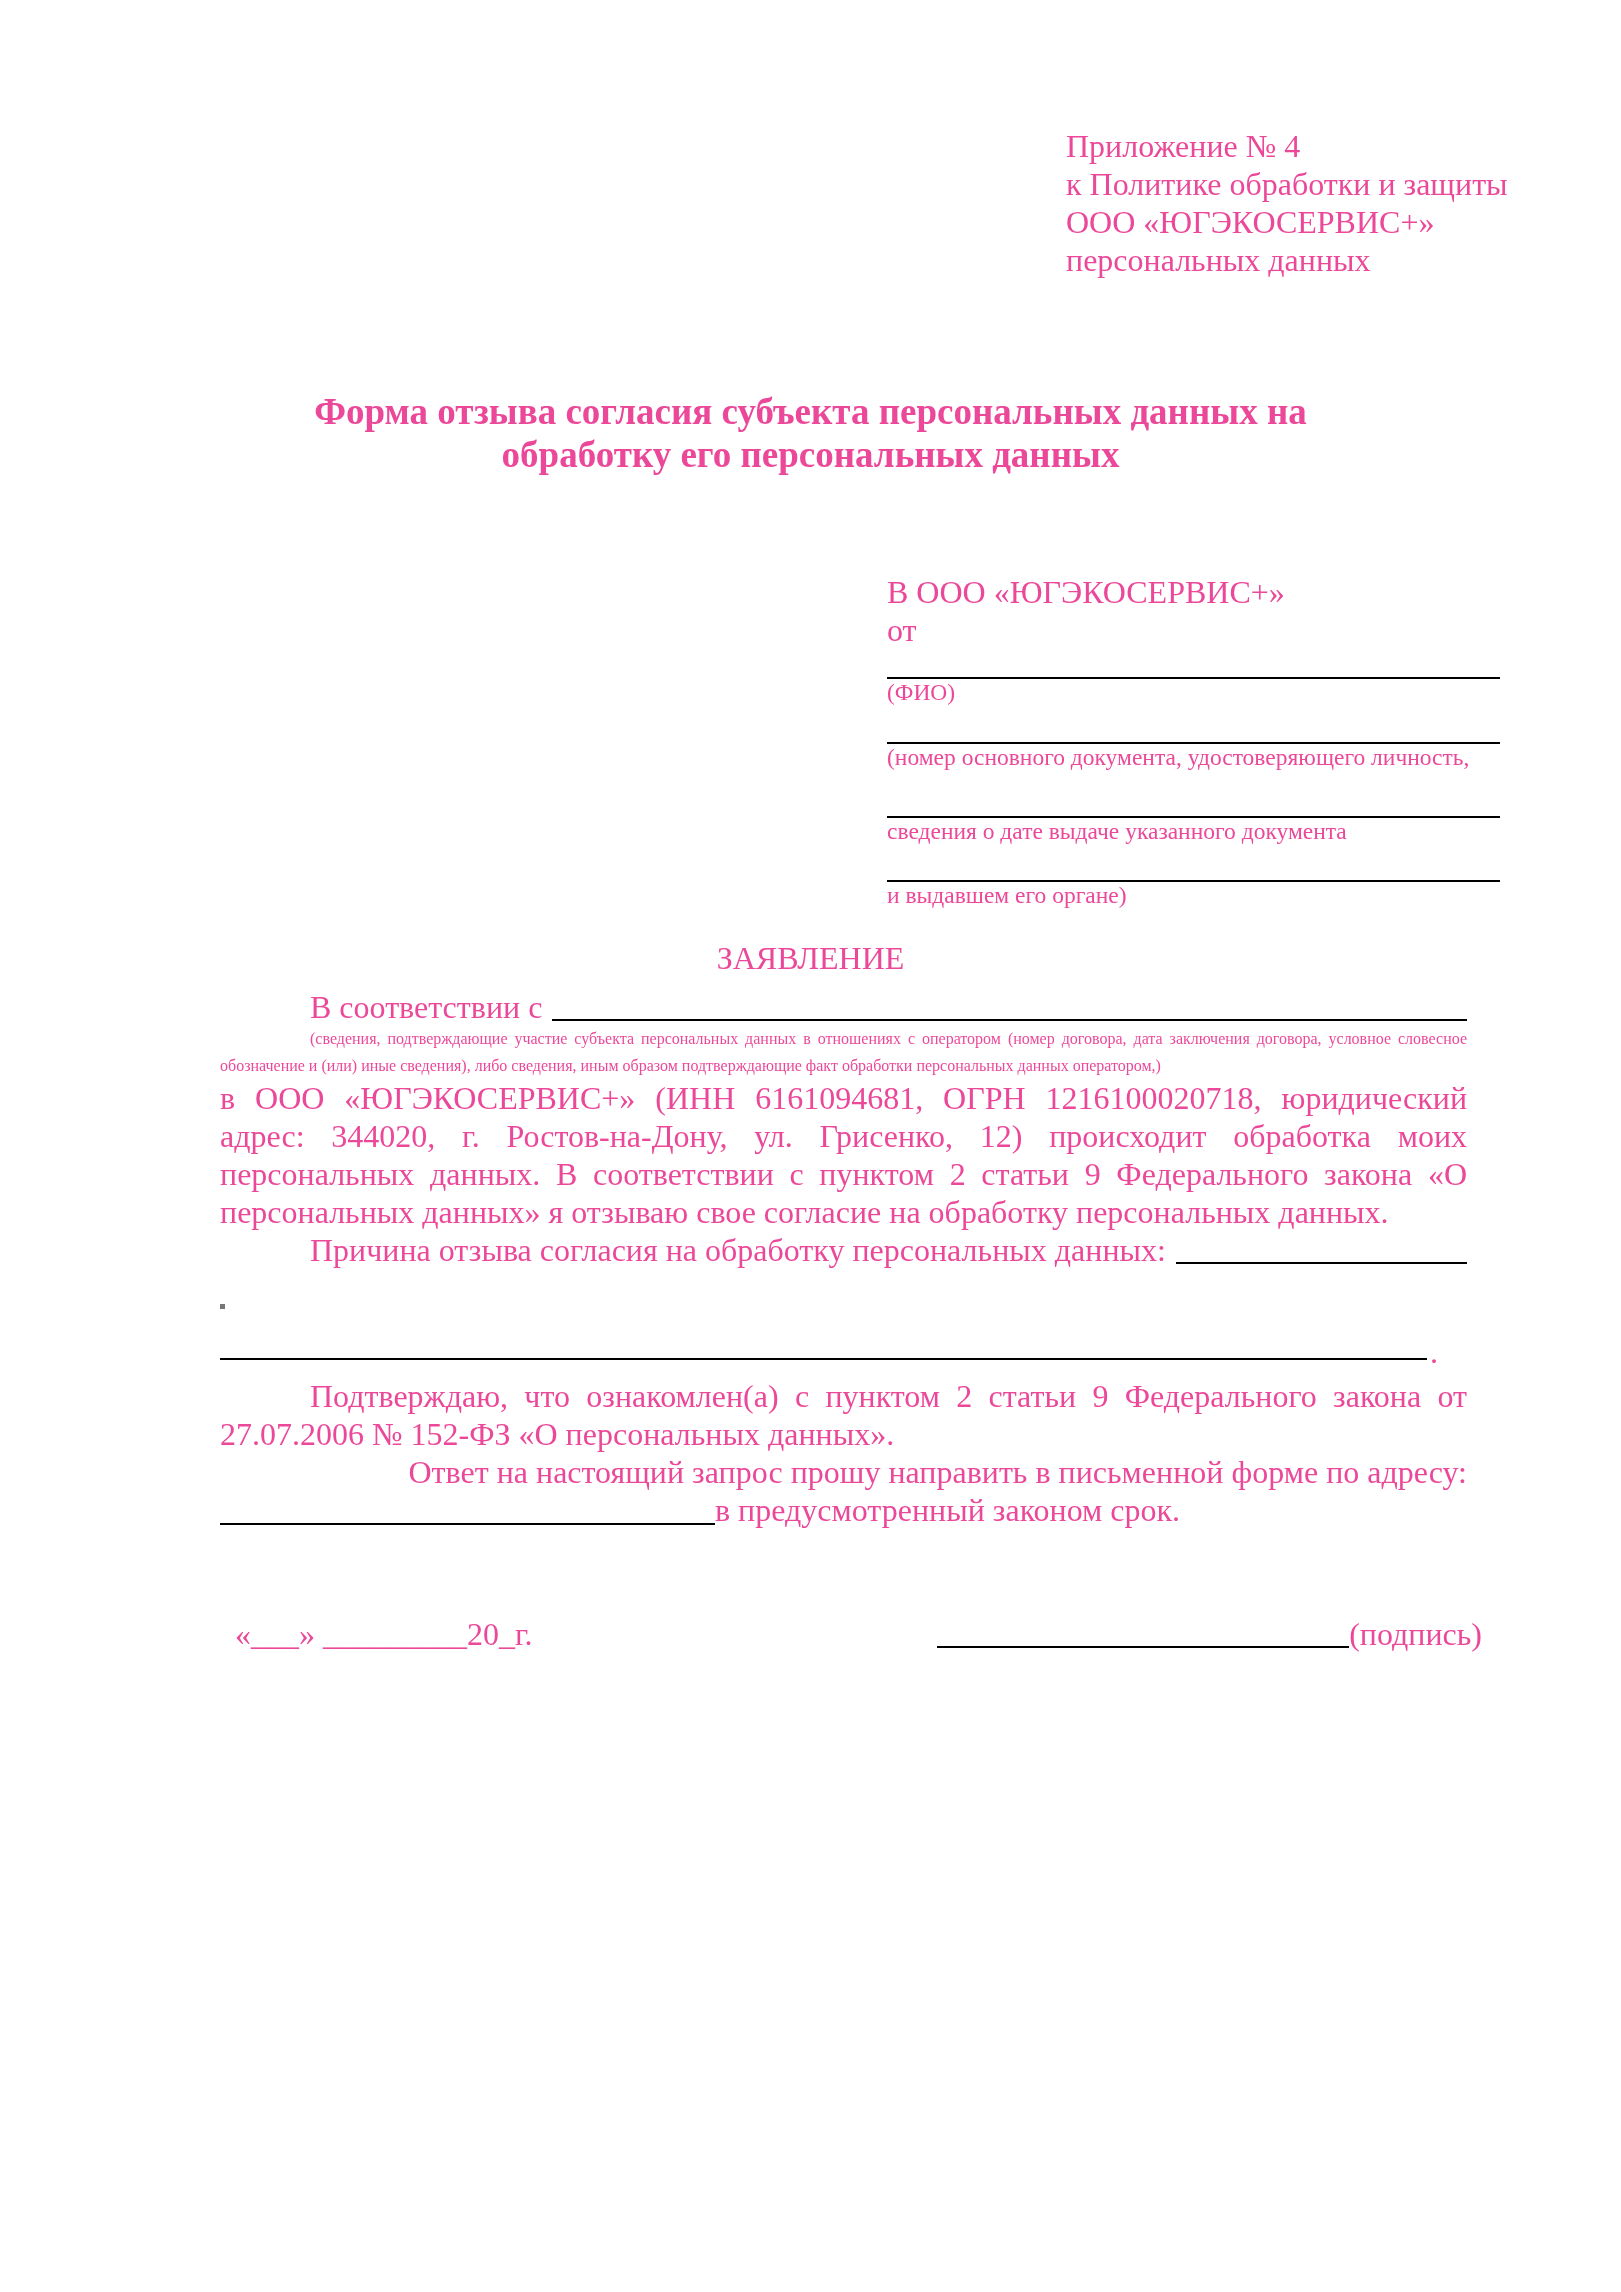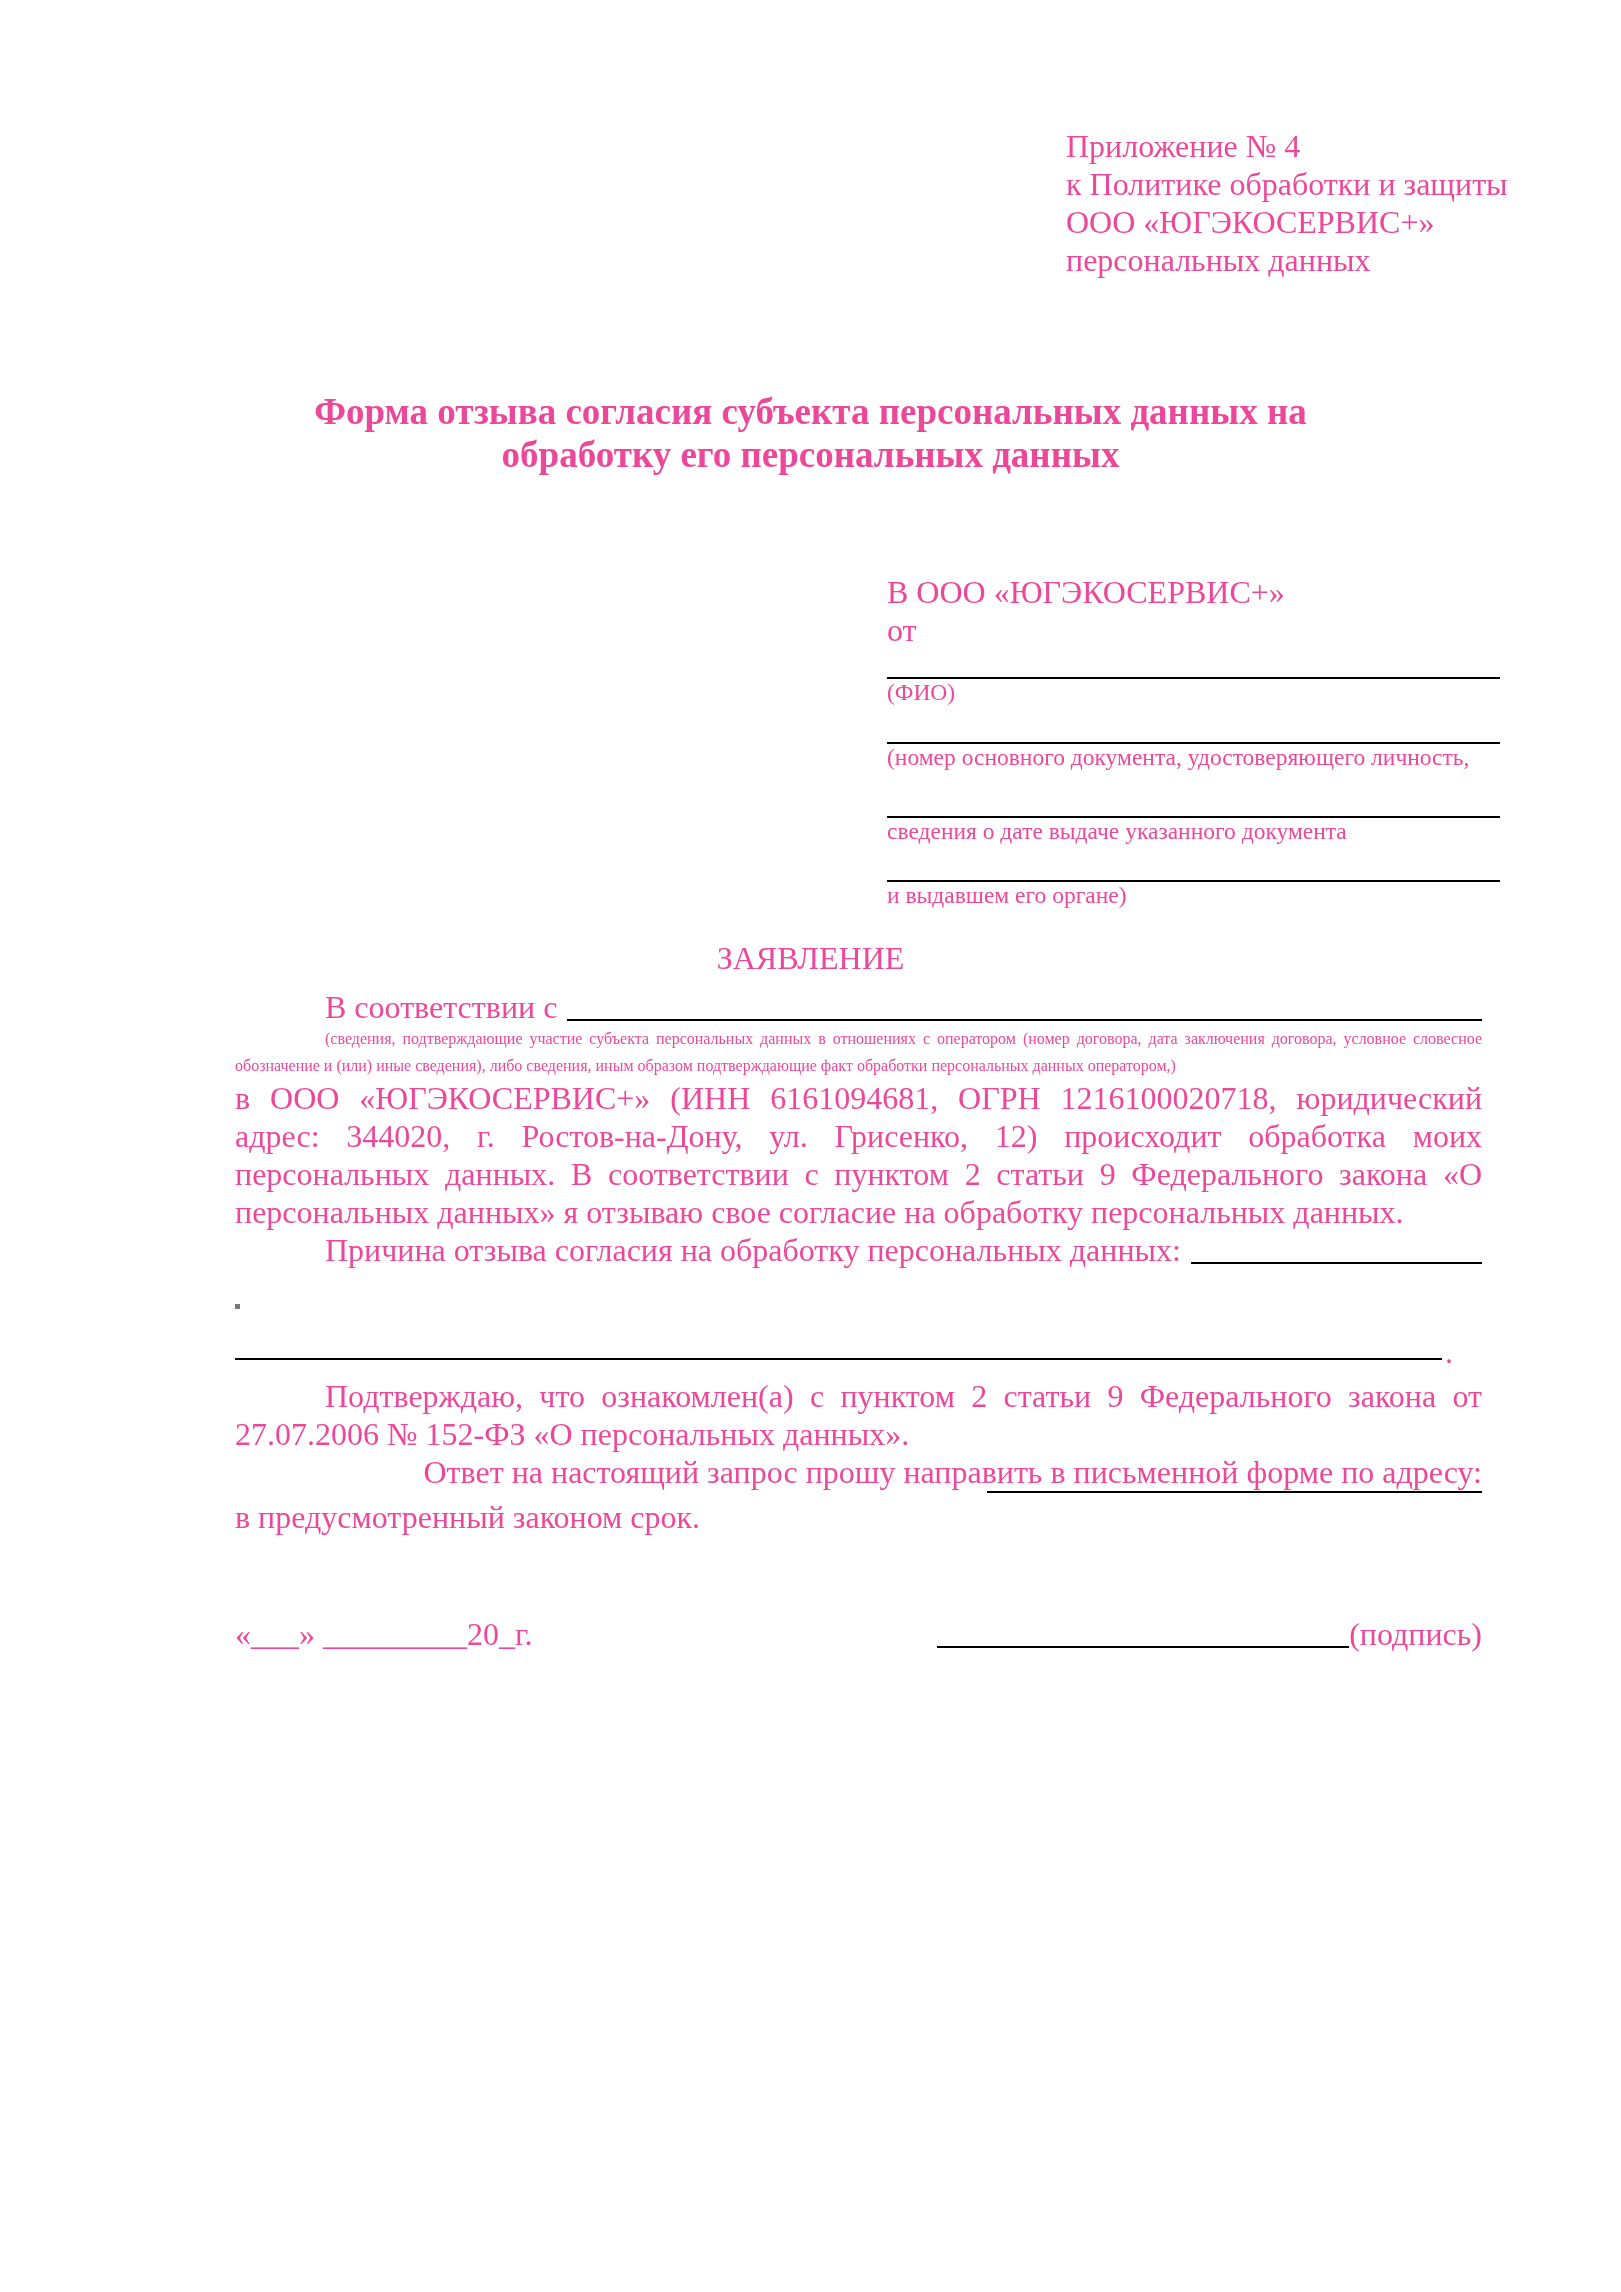--- a/index.html
+++ b/index.html
@@ -19,36 +19,36 @@
     position:absolute; left:0; top:390px; width:100%;
     text-align:center; font-weight:bold; font-size:37px; line-height:43px;
   }
   
   .addressee { position:absolute; left:887px; top:573px; width:613px; }
   .blank { border-bottom:2.9px solid #000; }
   .b1 { height:28px; } .b2 { height:36px; } .b3 { height:46px; } .b4 { height:35px; }
   .cap { font-size:23.5px; line-height:26.5px; }
   
   .statement-heading { position:absolute; left:0; top:939px; width:100%; text-align:center; }
-  .body-block { position:absolute; left:235px; top:988px; width:1247px; }
+  .body-block { position:absolute; left:220px; top:988px; width:1247px; }
   .fill-row { display:flex; align-items:baseline; }
   .fill-row .label { white-space:nowrap; }
   .fill { flex:1 1 auto; border-bottom:2.9px solid #000; align-self:flex-end; margin-bottom:4.9px; margin-left:9.8px; }
   .indent { padding-left:90px; }
   .footnote { font-size:16px; line-height:26.5px; text-align:justify; text-indent:90px; }
   .para { margin:0; text-align:justify; }
   .first-indent { text-indent:90px; }
   .stray-row { margin-top:35px; height:23.5px; }
   .stray-dot { width:4.9px; height:4.9px; background:#777; margin-top:9.8px; }
   .line2-row { display:flex; align-items:baseline; margin-top:5.9px; height:29px; padding-right:29px; }
   .fill2 { flex:1 1 auto; border-bottom:2.9px solid #000; align-self:flex-end; margin-bottom:2.9px; }
   .period { margin-left:2.9px; }
   .confirm { margin-top:15px; }
   .reply { text-align:right; }
-  .address-row { display:flex; align-items:baseline;flex-direction:column; }
+  .address-row { display:flex; align-items:baseline; }
   .blank-fixed { width:495px; border-bottom:2.9px solid #000; align-self:flex-end; margin-bottom:4.9px; }
   
   .sign-row {
     position:absolute; left:235px; right:139px; top:1615px;
     display:flex; justify-content:space-between; align-items:baseline;
   }
   .sig-group { display:flex; align-items:baseline; }
   .sig-line { width:412px; border-bottom:2.9px solid #000; align-self:flex-end; margin-bottom:4.9px; }
 </style>
 </head>

